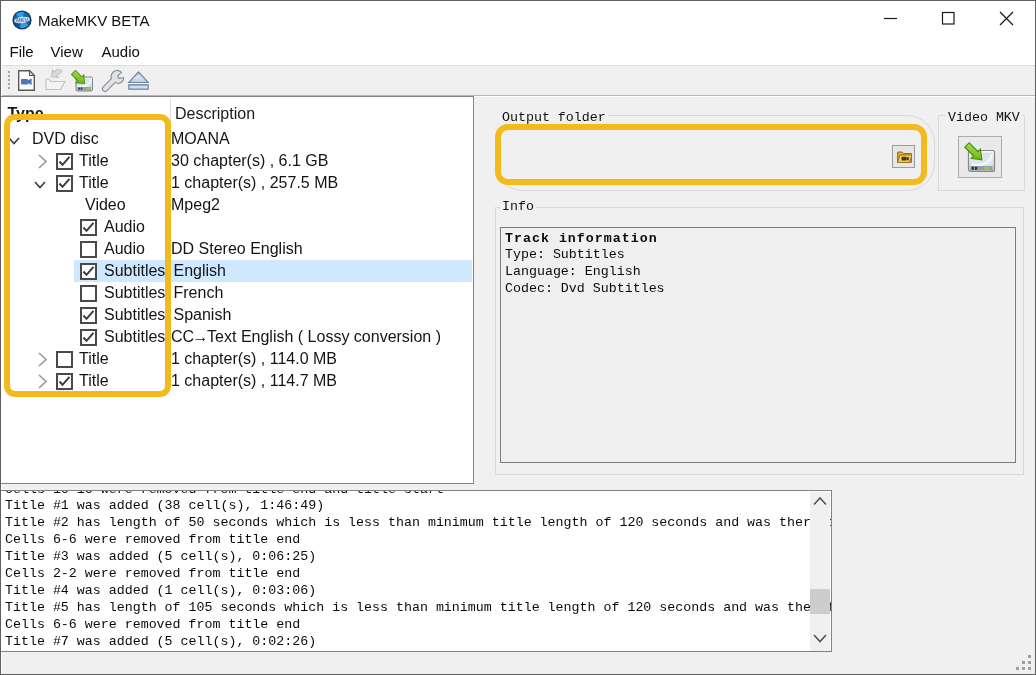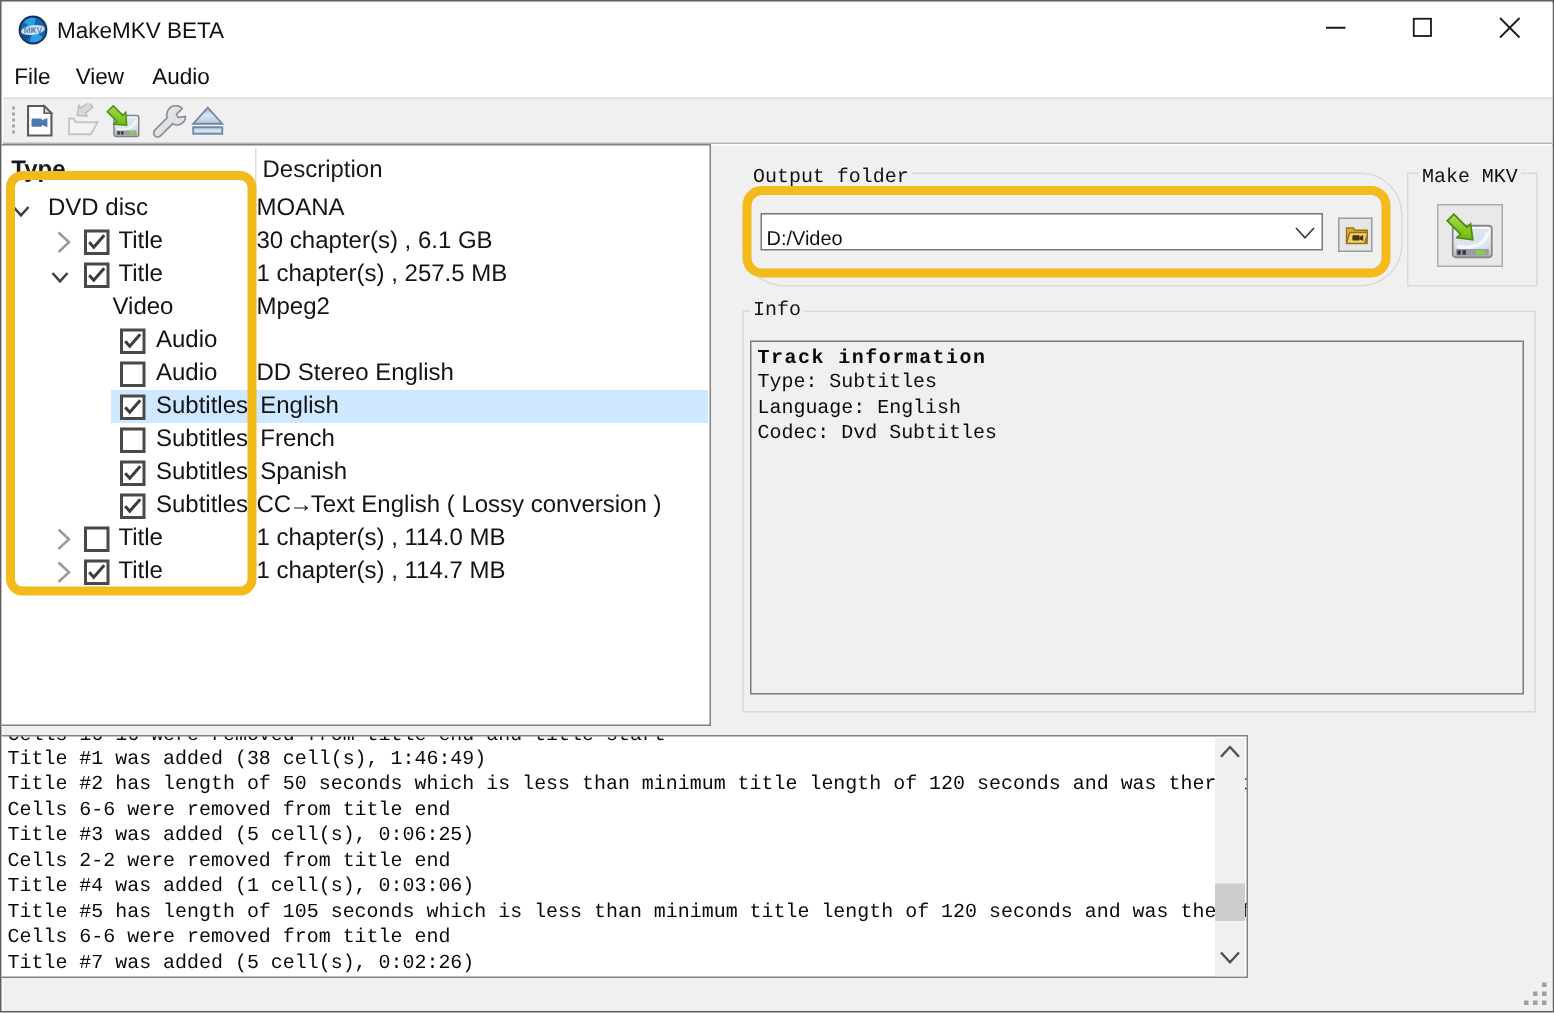--- a/index.html
+++ b/index.html
@@ -177,21 +177,21 @@
           </svg>
           <div class="cb" style="left:53.5px;">
             <svg width="13" height="13" viewBox="0 0 13 13" style="position:absolute;left:0;top:0;">
               <path d="M1.5 6.5 L4.5 9.8 L11.5 1.8" stroke="#3c3c3c" stroke-width="2" fill="none"></path>
             </svg>
           </div>
           <span class="t" style="left:77px;">Title</span>
           <span class="d">1 chapter(s) , 257.5 MB</span>
         </div>
         <div class="row" style="top:97px;">
-          <span class="t" style="left:73px;text-align:right;">Video</span>
+          <span class="t" style="left:83px;text-align:right;">Video</span>
           <span class="d">Mpeg2</span>
         </div>
         <div class="row" style="top:119px;">
           <div class="cb" style="left:77.5px;">
             <svg width="13" height="13" viewBox="0 0 13 13" style="position:absolute;left:0;top:0;">
               <path d="M1.5 6.5 L4.5 9.8 L11.5 1.8" stroke="#3c3c3c" stroke-width="2" fill="none"></path>
             </svg>
           </div>
           <span class="t" style="left:102px;">Audio</span>
         </div>
@@ -252,39 +252,33 @@
           </div>
           <span class="t" style="left:77px;">Title</span>
           <span class="d">1 chapter(s) , 114.7 MB</span>
         </div>
       </div>
     </div>
     <div class="orange" style="left:2px; top:17px; width:167px; height:283px;"></div>
 
     <div class="group" id="grp-out" style="left:493px; top:18px; width:440px; height:76px;border-radius:28px;">
       <span class="glabel" style="left:4px;">Output folder</span>
-      <div id="combo">
-        <span class="txt">D:/Video</span>
-        <svg class="abs" style="left:355px; top:8px;" width="14" height="9" viewBox="0 0 14 9">
-          <path d="M1 1 L7 7.5 L13 1" stroke="#404040" stroke-width="1.2" fill="none"></path>
-        </svg>
-      </div>
       <div id="folderbtn">
         <svg style="position:absolute;left:3.5px;top:4px;" width="15" height="13" viewBox="0 0 15 13">
           <path d="M0.6 2 H5 L6.4 3.5 H14.4 V12.4 H0.6 Z" fill="#e3ae2e" stroke="#977012" stroke-width="1"></path>
           <path d="M0.6 12.4 L2.8 5 H15 L12.7 12.4 Z" fill="#f2cf6e" stroke="#977012" stroke-width="1"></path>
           <rect x="4.6" y="6.8" width="4.8" height="3.6" rx="0.5" fill="#473908"></rect>
           <path d="M9.4 7.8 L11.8 6.7 V10.7 L9.4 9.6 Z" fill="#473908"></path>
         </svg>
       </div>
       <div class="orange" style="left:-1.5px; top:8px; width:432px; height:61px; border-radius:13px;"></div>
     </div>
 
     <div class="group" id="grp-mkv" style="left:936px; top:18px; width:87px; height:76px;">
-      <span class="glabel" style="left:7px;">Make MKV</span>
+      <span class="glabel" style="left:7px;">Video MKV</span>
       <div id="mkvbtn">
         <svg style="position:absolute;left:5px;top:4px;" width="33" height="33" viewBox="0 0 33 33">
           <defs>
             <linearGradient id="gArr2" x1="0" y1="0" x2="1" y2="1">
               <stop offset="0" stop-color="#bbe462"></stop>
               <stop offset="0.5" stop-color="#85ca28"></stop>
               <stop offset="1" stop-color="#5aa50c"></stop>
             </linearGradient>
             <linearGradient id="gDrive2" x1="0" y1="0" x2="0" y2="1">
               <stop offset="0" stop-color="#fcfcfc"></stop>

